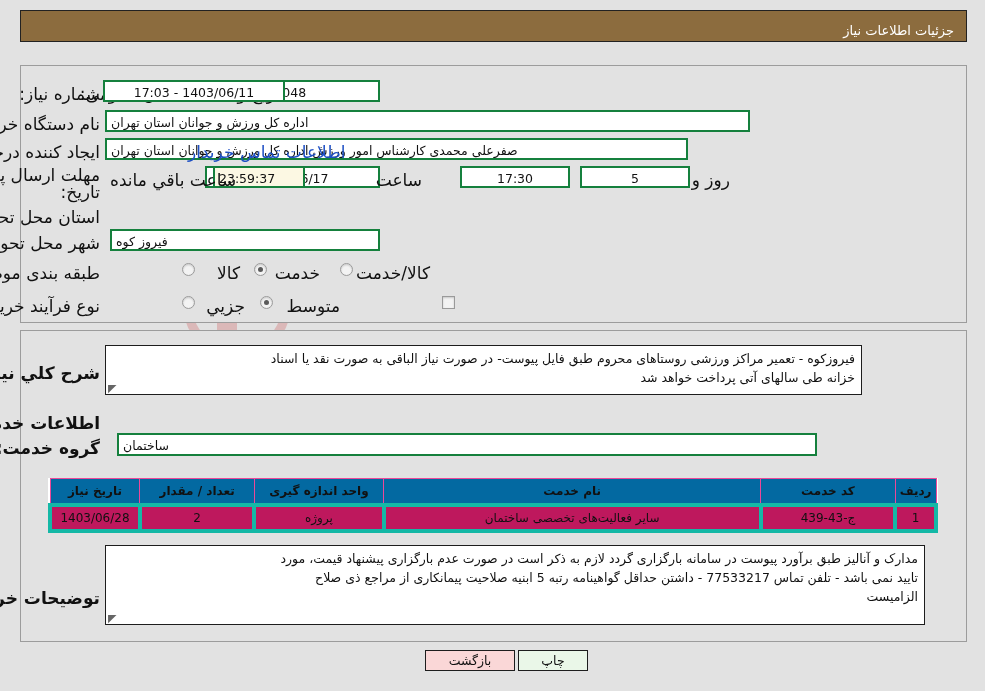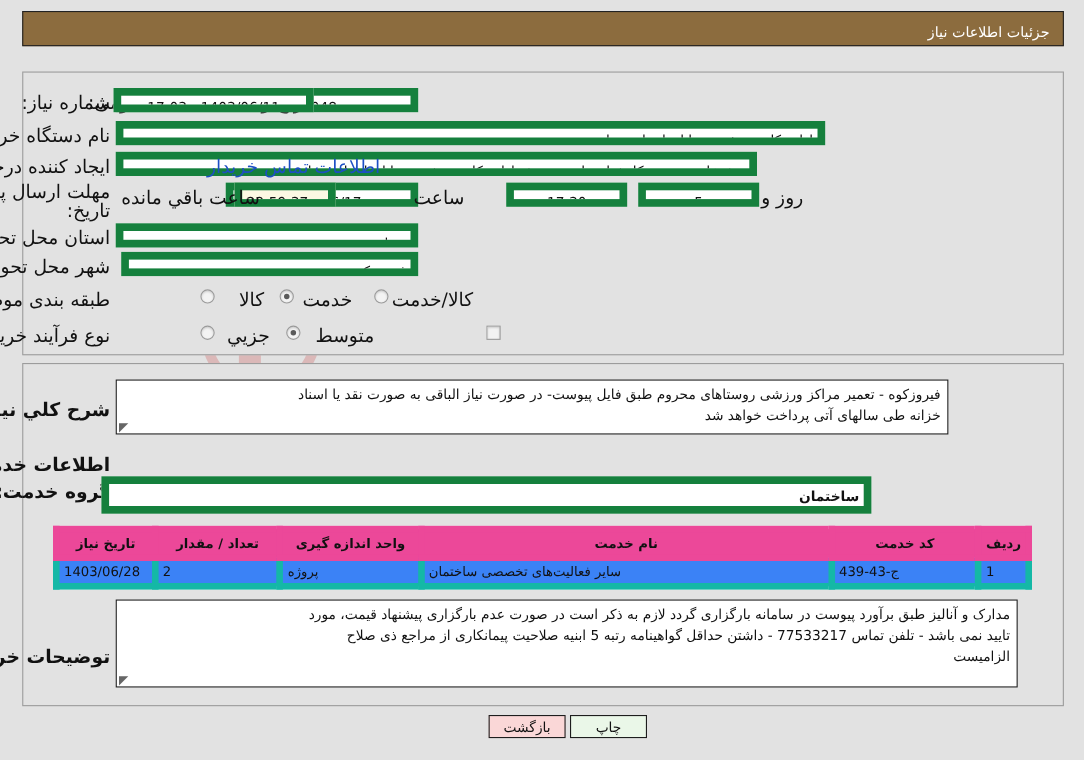--- a/index.html
+++ b/index.html
@@ -76,32 +76,32 @@
     color: #111;
     white-space: nowrap;
     z-index: 4;
   }
   .lbl.b { font-weight: bold; }
   .lbl.link { color: #1d4fc4; }
 
   
   .box {
     position: absolute;
-    border: 7px solid #15803d;
+    border: 2px solid #15803d;
     background: #ffffff;
     font-size: 12.5px;
     color: #111;
     line-height: 18px;
     padding: 2px 4px;
     z-index: 4;
     overflow: hidden;
     white-space: nowrap;
   }
   .box.c  { text-align: center; }
-  .box.r  { text-align: right; }
+  .box.r  { text-align: left; }
   .box.timer { background: #fcf8e3; text-align: left; }
 
   .ta {
     position: absolute;
     border: 1px solid #1d1d1d;
     background: #ffffff;
     font-size: 12.5px;
     color: #111;
     line-height: 19px;
     padding: 3px 6px 3px 6px;
@@ -150,34 +150,34 @@
   .tbl {
     position: absolute;
     left: 48px; top: 478px;
     width: 890px;
     border-collapse: collapse;
     font-size: 12px;
     z-index: 4;
     background: #fff;
   }
   .tbl th {
-    background: #ec4899;
-    border: 6px solid #ec4899;
+    background: #0369a1;
+    border: 1px solid #ec4899;
     font-weight: bold;
     color: #111;
     height: 26px;
     padding: 2px 4px;
     text-align: center;
   }
   .tbl td {
-    background: #3b82f6;
-    border: 6px solid #14b8a6;
+    background: #be185d;
+    border: 4px solid #14b8a6;
     height: 26px;
     padding: 2px 4px;
-    text-align: left;
+    text-align: center;
     color: #111;
   }
 
   
   .btn {
     position: absolute;
     height: 21px;
     border: 1px solid #1d1d1d;
     font-size: 12.5px;
     line-height: 19px;
@@ -229,21 +229,20 @@
   <div class="lbl" style="right:885px; top:182px;">تاریخ:</div>
   <div class="box c" style="right:605px; top:166px; width:175px; height:22px;">1403/06/17</div>
   <div class="lbl" style="right:563px; top:170px;">ساعت</div>
   <div class="box c" style="right:415px; top:166px; width:110px; height:22px;">17:30</div>
   <div class="box c" style="right:295px; top:166px; width:110px; height:22px;">5</div>
   <div class="lbl" style="right:255px; top:170px;">روز و</div>
   <div class="box timer" style="left:213px; top:166px; width:92px; height:22px;">23:59:37</div>
   <div class="lbl" style="left:110px; top:170px;">ساعت باقي مانده</div>
 
   <div class="lbl" style="right:885px; top:207px;">استان محل تحویل:</div>
-  <div class="box r" style="right:605px; top:203px; width:275px; height:22px;">تهران</div>
 
   <div class="lbl" style="right:885px; top:233px;">شهر محل تحویل:</div>
   <div class="box r" style="right:605px; top:229px; width:270px; height:22px;">فیروز کوه</div>
 
   <div class="lbl" style="right:885px; top:263px;">طبقه بندی موضوعی:</div>
   <div class="radio" style="right:790px; top:263px;"></div>
   <div class="lbl" style="right:745px; top:263px;">کالا</div>
   <div class="radio on" style="right:718px; top:263px;"></div>
   <div class="lbl" style="right:665px; top:263px;">خدمت</div>
   <div class="radio" style="right:632px; top:263px;"></div>
@@ -261,21 +260,21 @@
   <div class="lbl b" style="right:885px; top:363px;">شرح کلي نیاز:</div>
   <div class="ta" style="right:123px; top:345px; width:757px; height:50px;">
     <div>فیروزکوه - تعمیر مراکز ورزشی روستاهای محروم طبق فایل پیوست-  در صورت نیاز الباقی به صورت نقد یا اسناد</div>
     <div>خزانه طی سالهای آتی پرداخت خواهد شد</div>
     <span class="grip">◥</span>
   </div>
 
   <div class="lbl b" style="right:885px; top:413px;">اطلاعات خدمات مورد نیاز</div>
 
   <div class="lbl b" style="right:885px; top:438px;">گروه خدمت:</div>
-  <div class="box r" style="right:193px; top:433px; width:700px; height:34px;font-weight:bold;">ساختمان</div>
+  <div class="box r" style="right:168px; top:433px; width:700px; height:23px;">ساختمان</div>
 
   <table class="tbl">
     <thead>
       <tr>
         <th style="width:40px;">ردیف</th>
         <th style="width:135px;">کد خدمت</th>
         <th style="width:380px;">نام خدمت</th>
         <th style="width:130px;">واحد اندازه گیری</th>
         <th style="width:115px;">تعداد / مقدار</th>
         <th style="width:90px;">تاریخ نیاز</th>
@@ -295,15 +294,15 @@
 
   <div class="lbl b" style="right:885px; top:588px;">توضیحات خریدار:</div>
   <div class="ta" style="right:60px; top:545px; width:820px; height:80px;">
     <div>مدارک و آنالیز طبق برآورد پیوست در سامانه بارگزاری گردد لازم به ذکر است در صورت عدم بارگزاری پیشنهاد قیمت، مورد</div>
     <div>تایید نمی باشد  - تلفن تماس 77533217 -  داشتن حداقل گواهینامه رتبه 5 ابنیه صلاحیت پیمانکاری از مراجع ذی صلاح</div>
     <div>الزامیست</div>
     <span class="grip">◥</span>
   </div>
 
   <button class="btn btn-print" style="left:518px; top:650px; width:70px;">چاپ</button>
-  <button class="btn btn-back" style="left:444px; top:650px; width:70px;">بازگشت</button>
+  <button class="btn btn-back" style="left:425px; top:650px; width:90px;">بازگشت</button>
 
 </div>
 
 </body></html>

